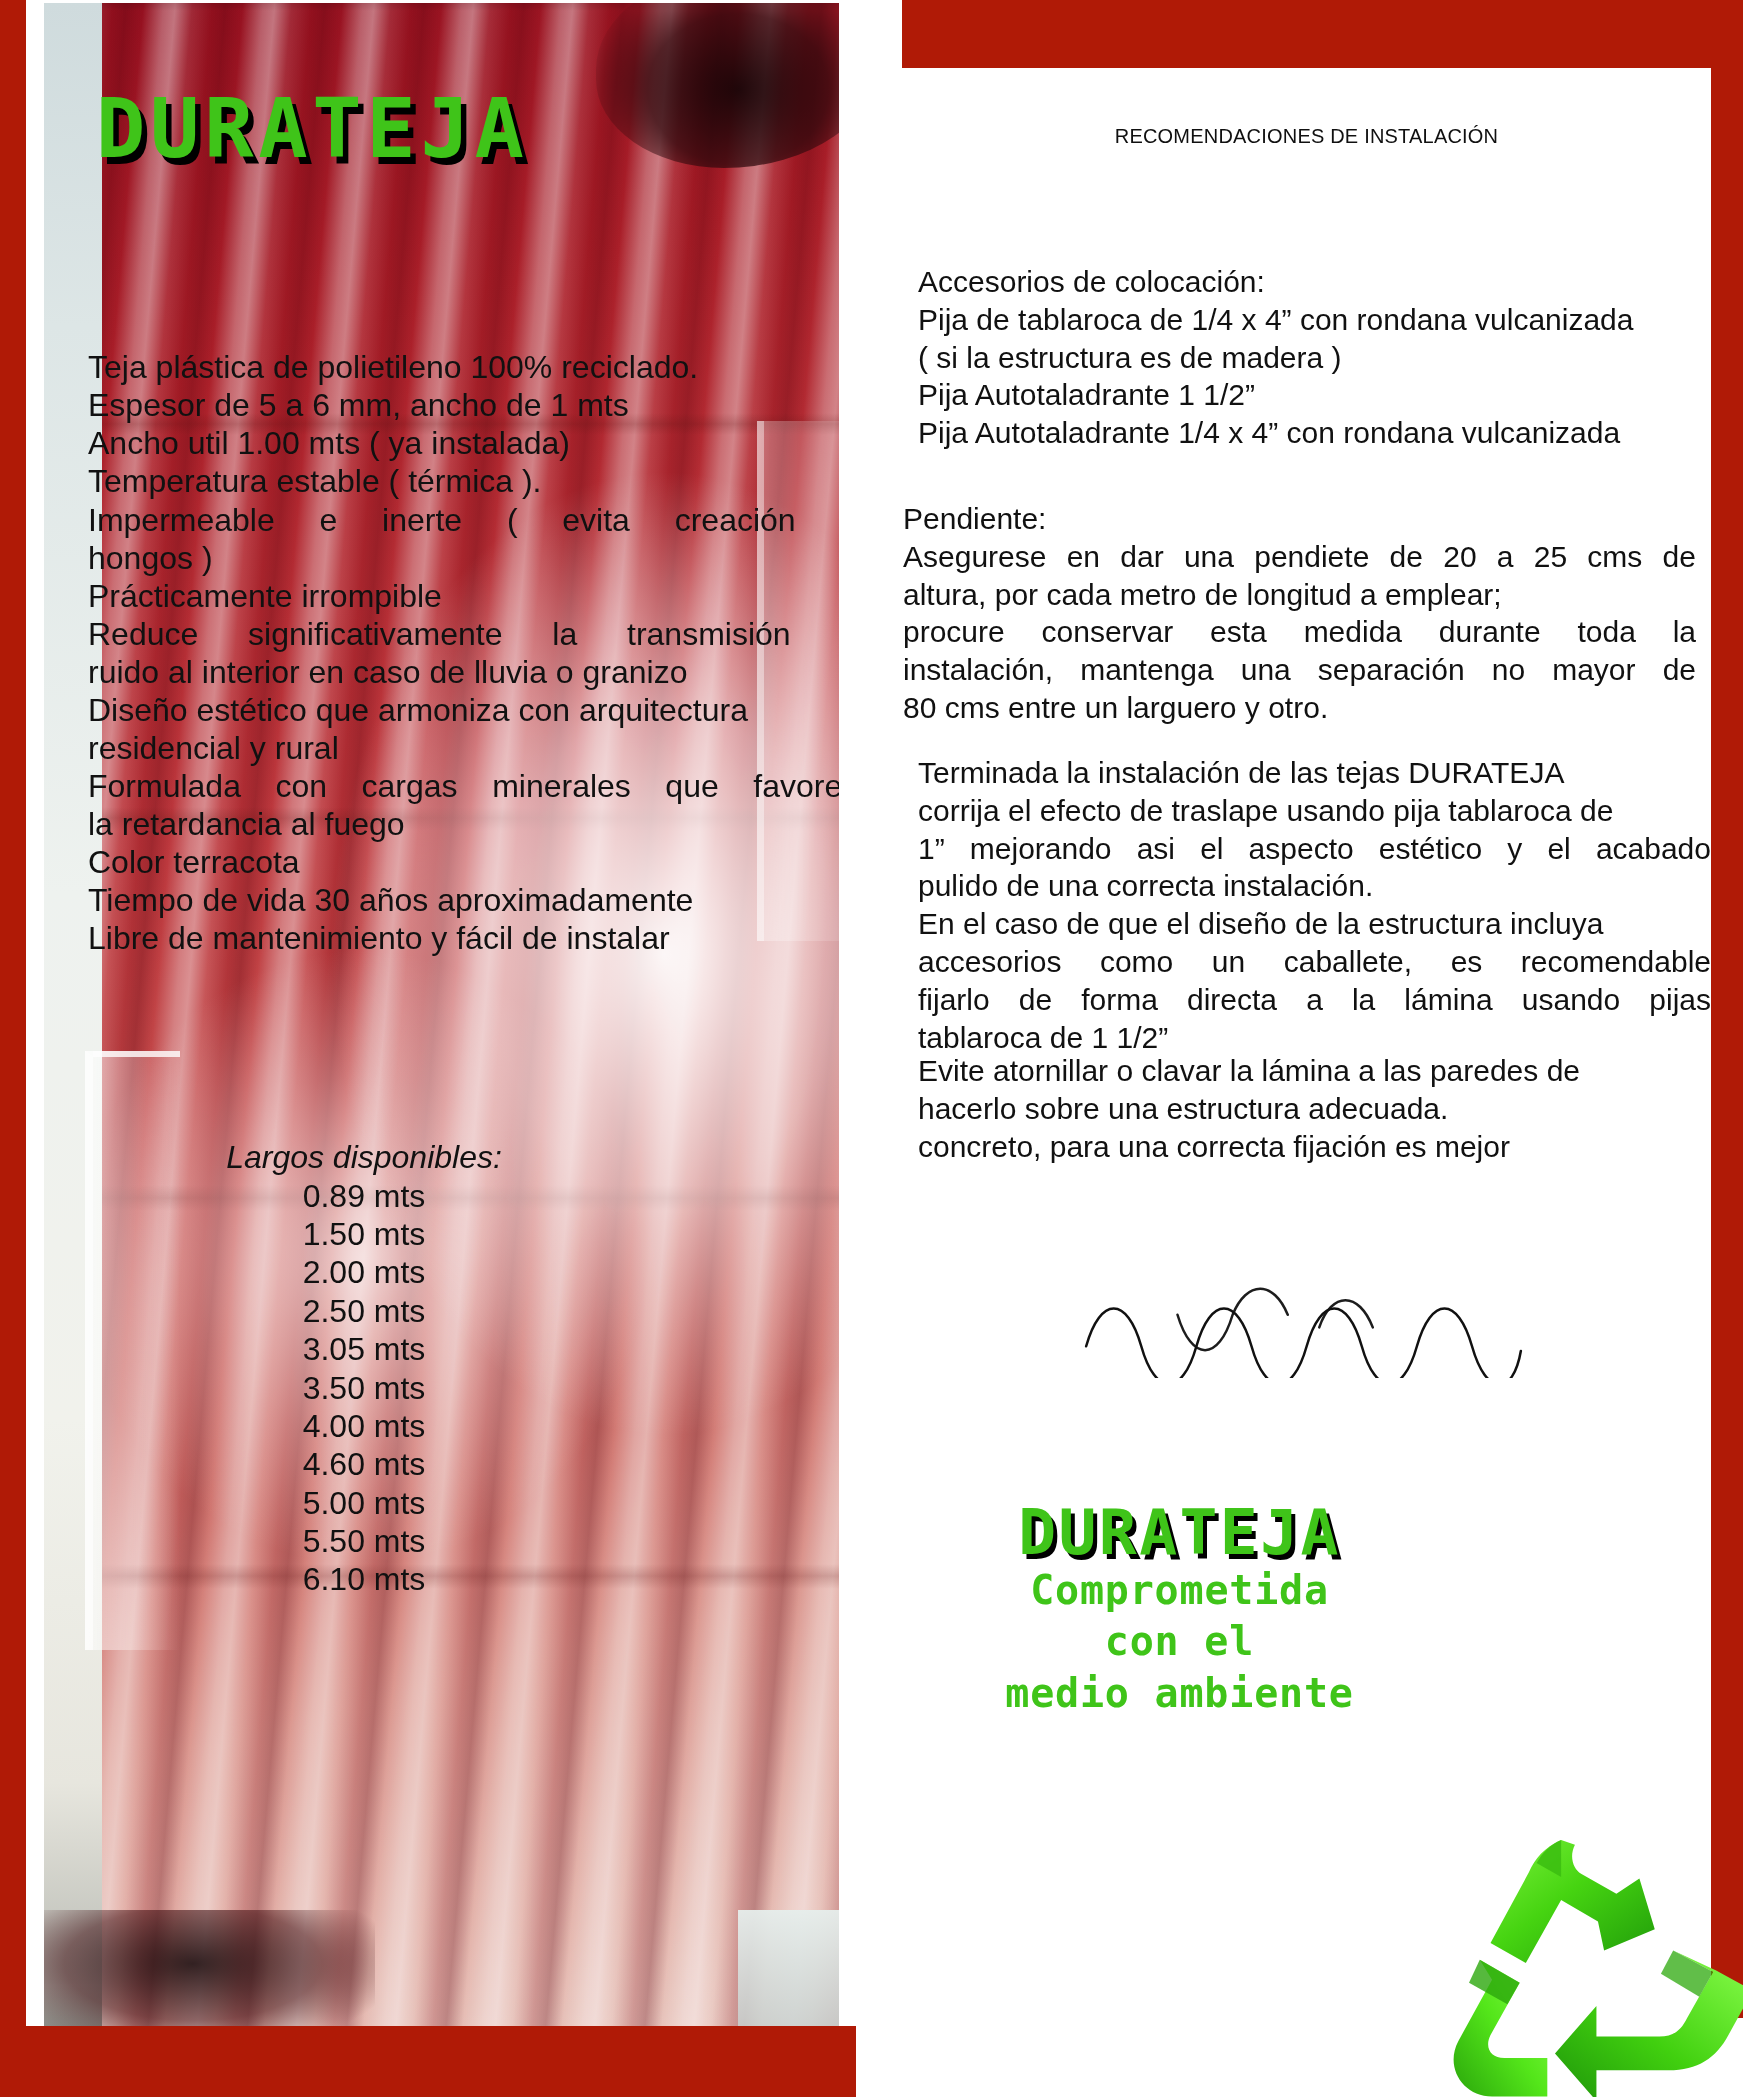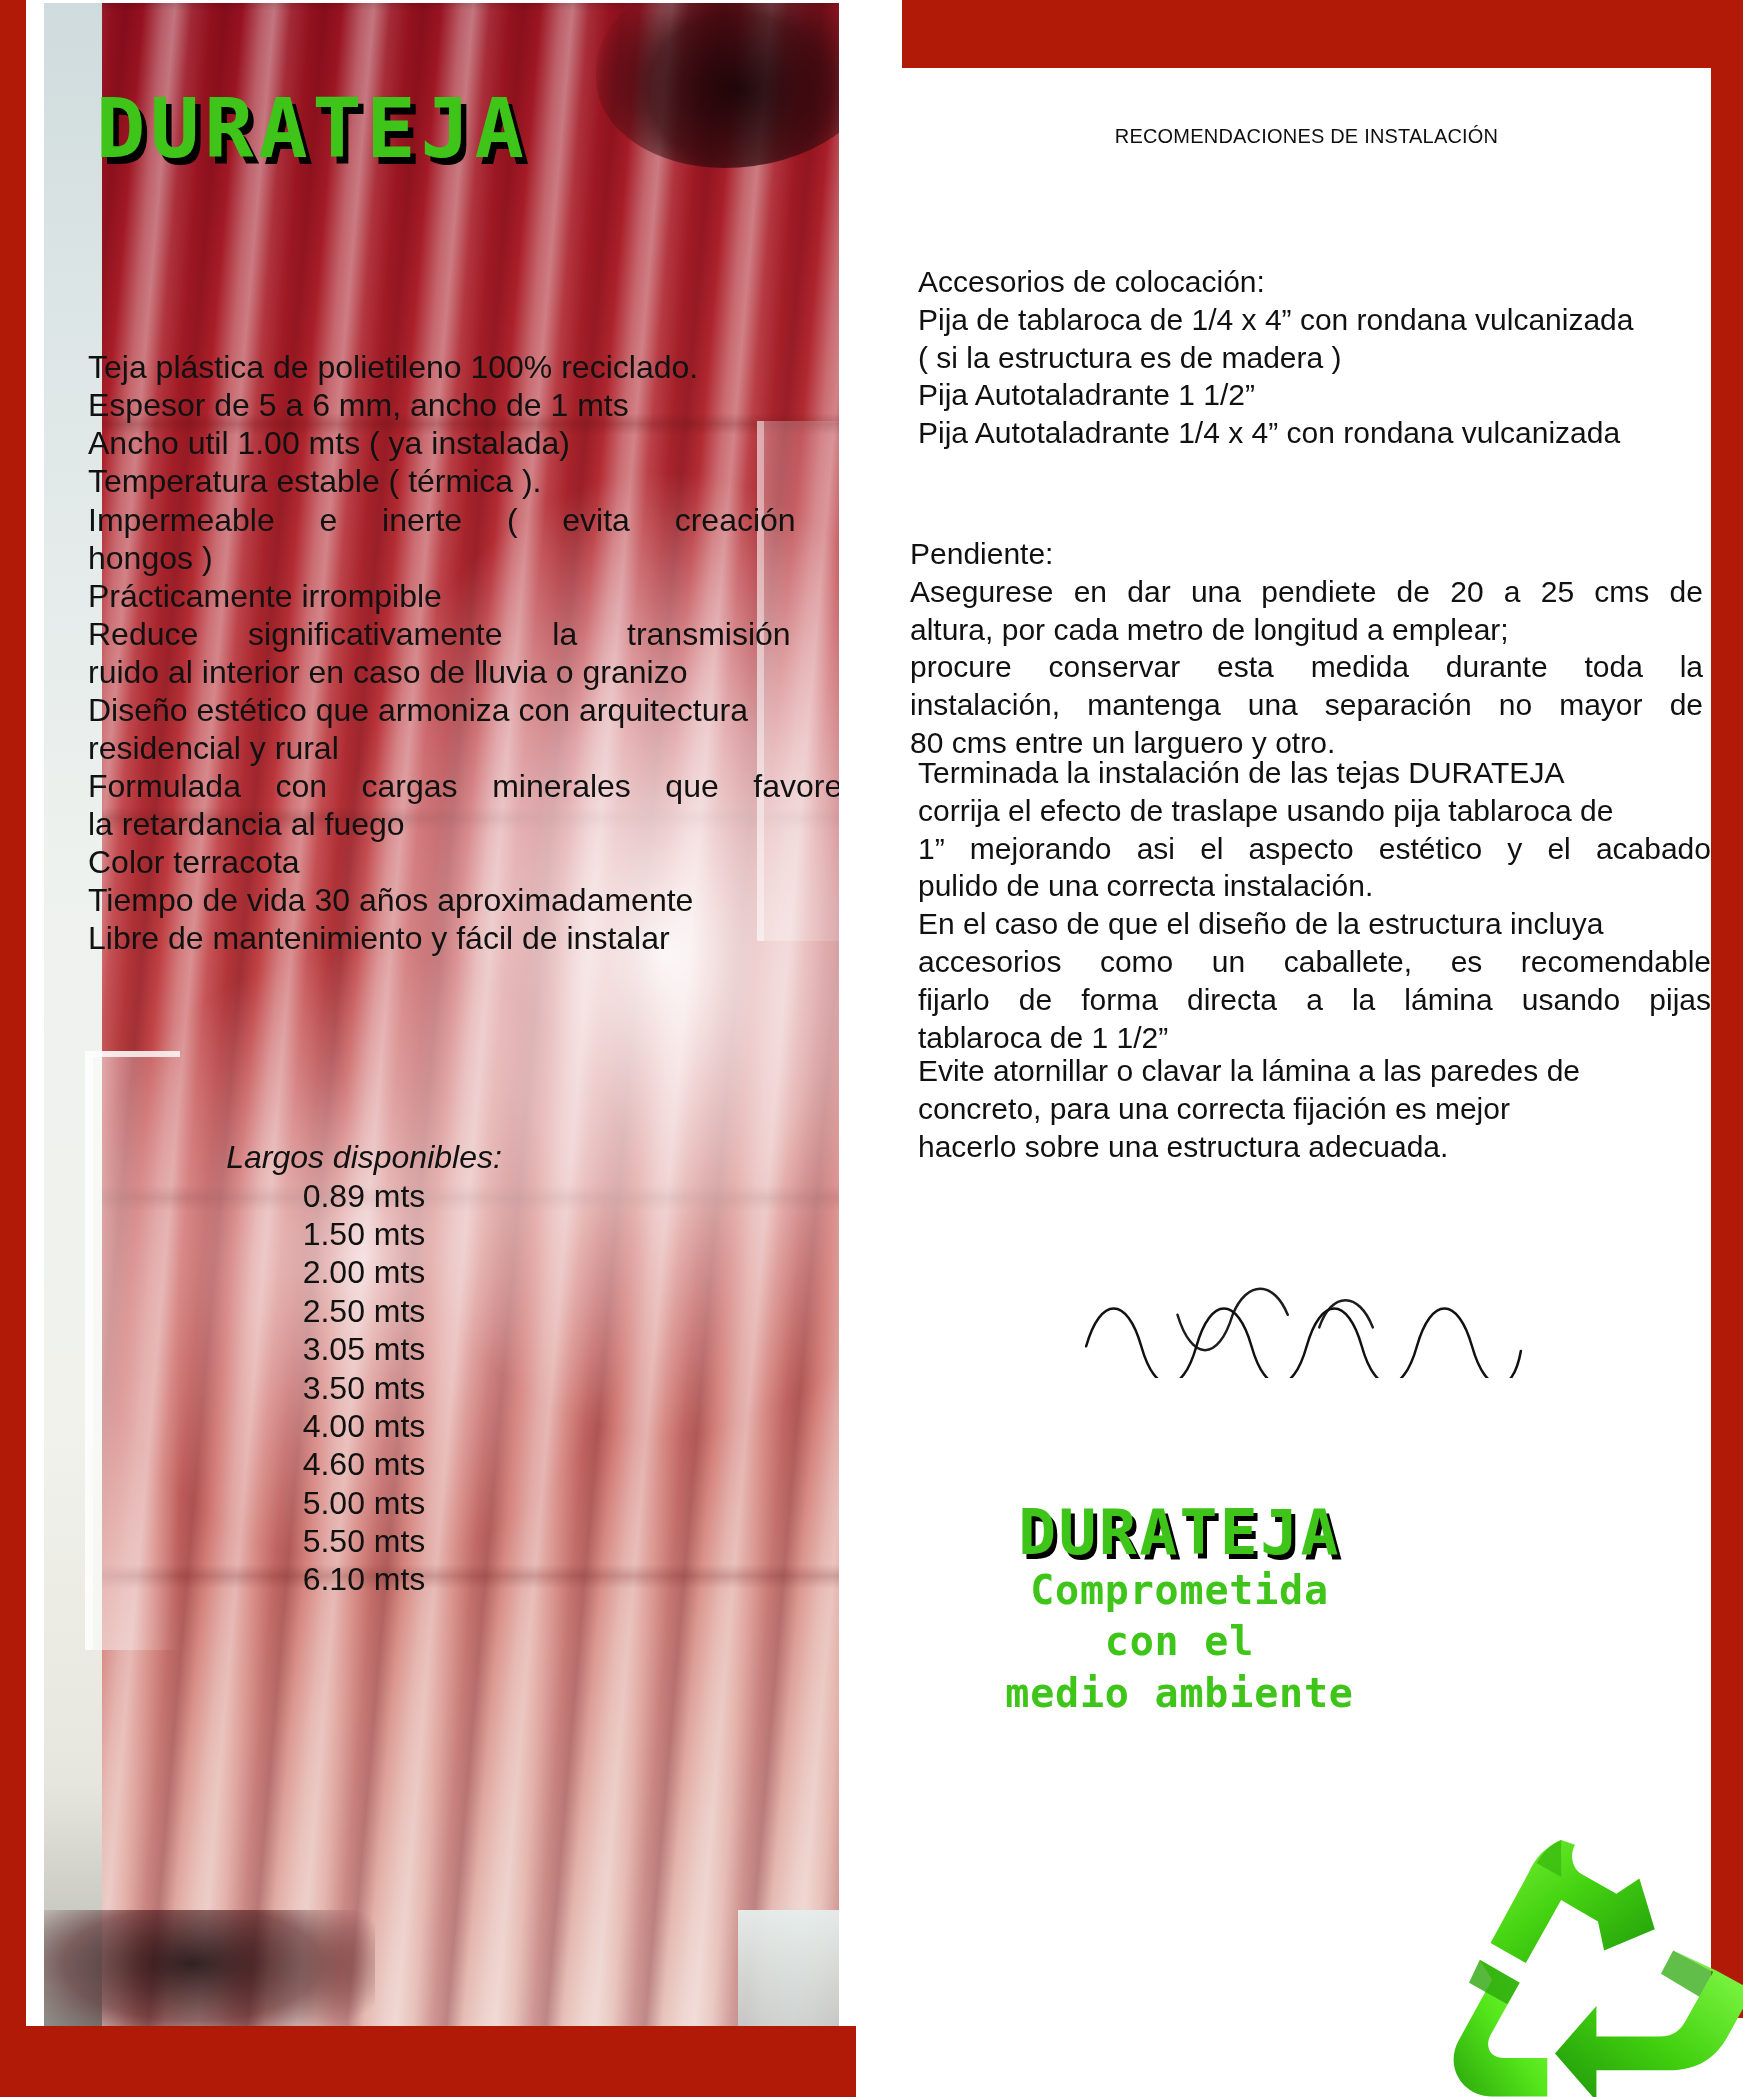--- a/index.html
+++ b/index.html
@@ -196,21 +196,21 @@
   }
   .r-block .rl { display: block; white-space: nowrap; }
   .r-block .rj {
     display: block;
     text-align: justify;
     text-align-last: justify;
     white-space: normal;
   }
 
   #block-accesorios { left: 16px; top: 195px; width: 796px; }
-  #block-pendiente  { left: 8px; top: 432px; width: 793px; margin-top: 35px; }
+  #block-pendiente  { left: 1px; top: 432px; width: 793px; }
   #block-terminada  { left: 16px; top: 686px; width: 793px; }
   #block-evite      { left: 16px; top: 984px; width: 793px; }
 
   
   .wave {
     position: absolute;
     left: 181px; top: 1215px;
     width: 441px; height: 95px;
   }
 
@@ -331,22 +331,22 @@
       <span class="rj">1” mejorando asi el aspecto estético y el acabado</span>
       <span class="rl">pulido de una correcta instalación.</span>
       <span class="rl">En el caso de que el diseño de la estructura incluya</span>
       <span class="rj">accesorios como un caballete, es recomendable</span>
       <span class="rj">fijarlo de forma directa a la lámina usando pijas</span>
       <span class="rl">tablaroca de 1 1/2”</span>
     </div>
 
     <div class="r-block" id="block-evite">
       <span class="rl">Evite atornillar o clavar la lámina a las paredes de</span>
+      <span class="rl">hacerlo sobre una estructura adecuada.</span>
       <span class="rl">concreto, para una correcta fijación es mejor</span>
-      <span class="rl">hacerlo sobre una estructura adecuada.</span>
     </div>
 
     <svg class="wave" viewBox="0 0 560 120">
       <path d="M4,80 C22,16 56,16 74,80 C92,144 126,144 144,80 C162,16 196,16 214,80
                C232,144 266,144 284,80 C302,16 336,16 354,80 C372,144 406,144 424,80
                C442,16 476,16 494,80 C512,144 546,144 556,86" fill="none" stroke="#111111" stroke-width="3.2" stroke-linecap="round"></path>
       <path d="M120,40 C138,100 172,100 190,40 C208,-4 242,-4 260,40" fill="none" stroke="#111111" stroke-width="3.2" stroke-linecap="round" opacity="0.95"></path>
       <path d="M300,56 C316,10 350,10 368,56" fill="none" stroke="#111111" stroke-width="3.2" stroke-linecap="round" opacity="0.95"></path>
     </svg>
 

